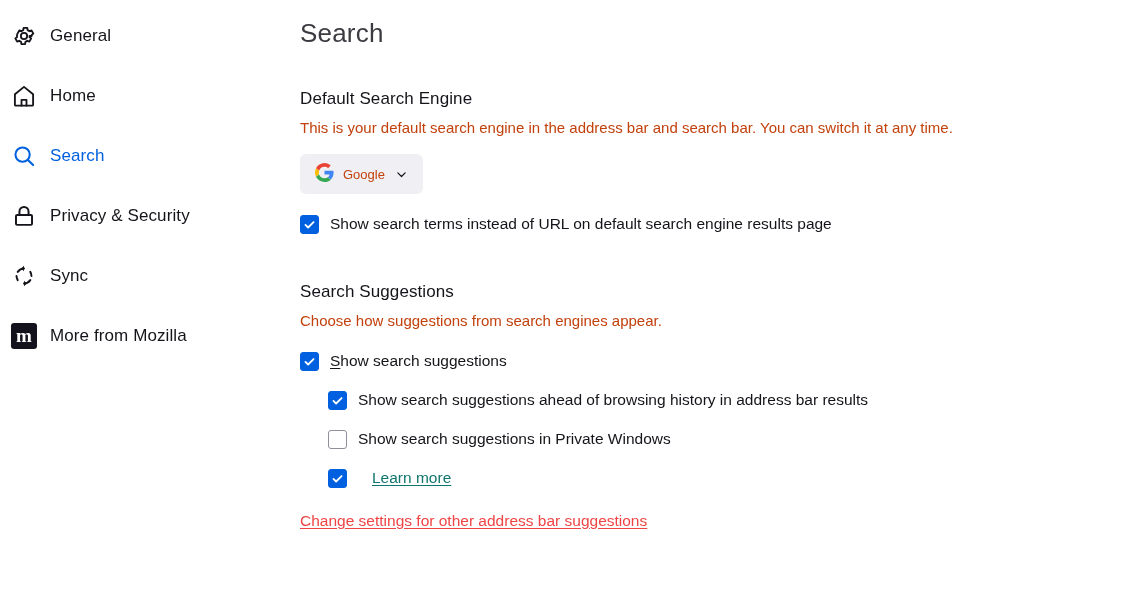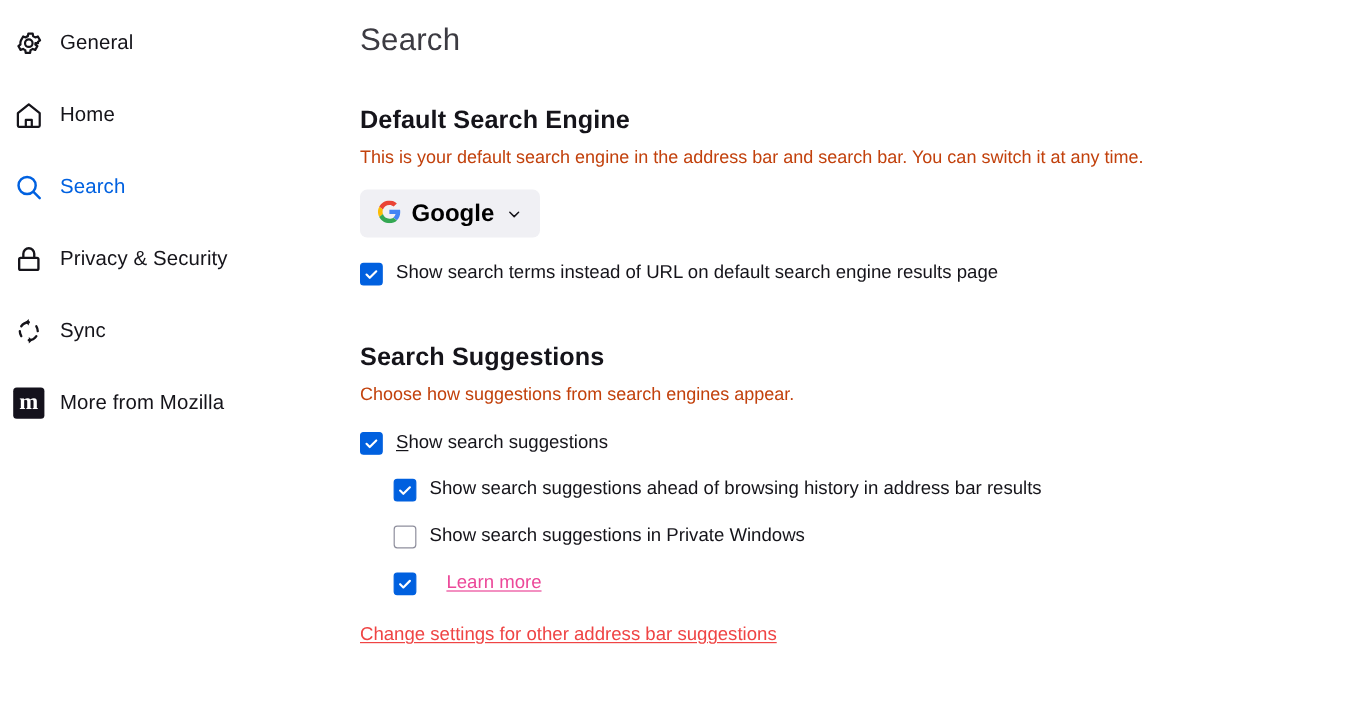--- a/index.html
+++ b/index.html
@@ -79,22 +79,22 @@
   }
   .page-title {
     font-size: 26px;
     font-weight: 300;
     color: #3c3b42;
     margin: 0 0 40px 0;
     letter-spacing: 0.2px;
   }
   .section { margin-bottom: 0; }
   .section-heading {
-    font-size: 21px;
-    font-weight: 700;
+    font-size: 17px;
+    font-weight: 400;
     color: #15141a;
     margin: 0 0 9px 0;
     letter-spacing: 0.1px;
   }
   .section-desc {
     font-size: 15px;
     color: #c2410c;
     margin: 0 0 16px 0;
     line-height: 20px;
   }
@@ -106,23 +106,23 @@
     gap: 9px;
     background: #f0f0f4;
     border: none;
     border-radius: 6px;
     height: 40px;
     padding: 0 15px 0 15px;
     cursor: pointer;
     font-family: inherit;
   }
   .engine-name {
-    font-size: 20px;
-    font-weight: 700;
-    color: #000000;
+    font-size: 13px;
+    font-weight: 400;
+    color: #c2410c;
   }
   .chev { display: flex; align-items: center; margin-left: 1px; }
 
   
   .check-row {
     display: flex;
     align-items: flex-start;
     margin-top: 20px;
     cursor: pointer;
     user-select: none;
@@ -147,21 +147,21 @@
   .cbox svg { display: block; }
   .cbox:not(.checked) svg { visibility: hidden; }
   .check-label {
     font-size: 15.5px;
     line-height: 20px;
     color: #15141a;
   }
   .ak { text-decoration: underline; text-underline-offset: 2px; }
 
   .inline-link {
-    color: #ec4899;
+    color: #0f766e;
     text-decoration: underline;
     text-underline-offset: 2px;
     font-size: 15.5px;
     line-height: 20px;
     margin-left: 14px;
     cursor: pointer;
   }
   .block-link {
     display: inline-block;
     color: #ef4444;

